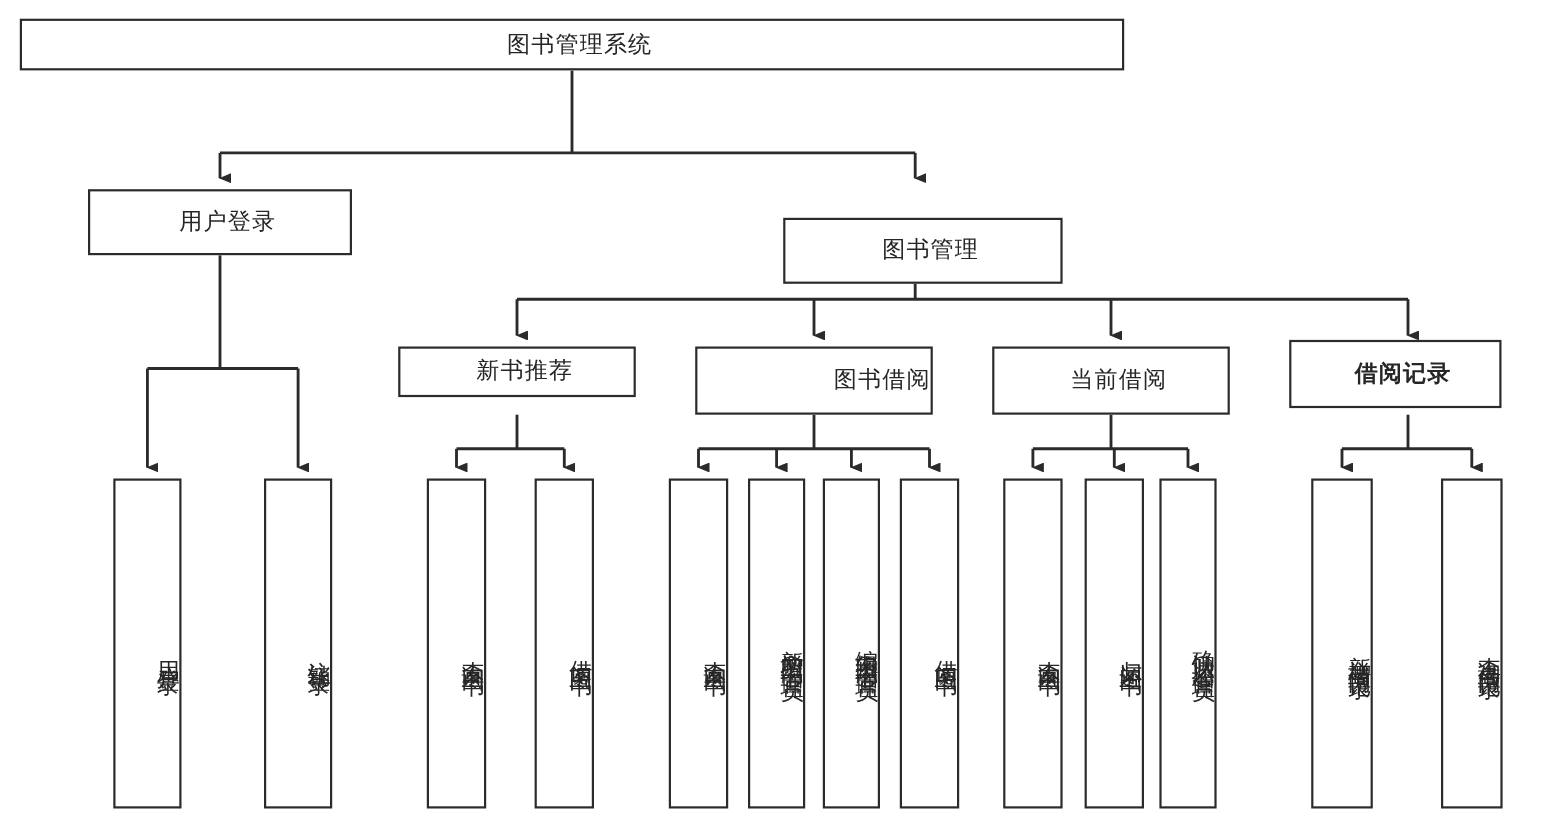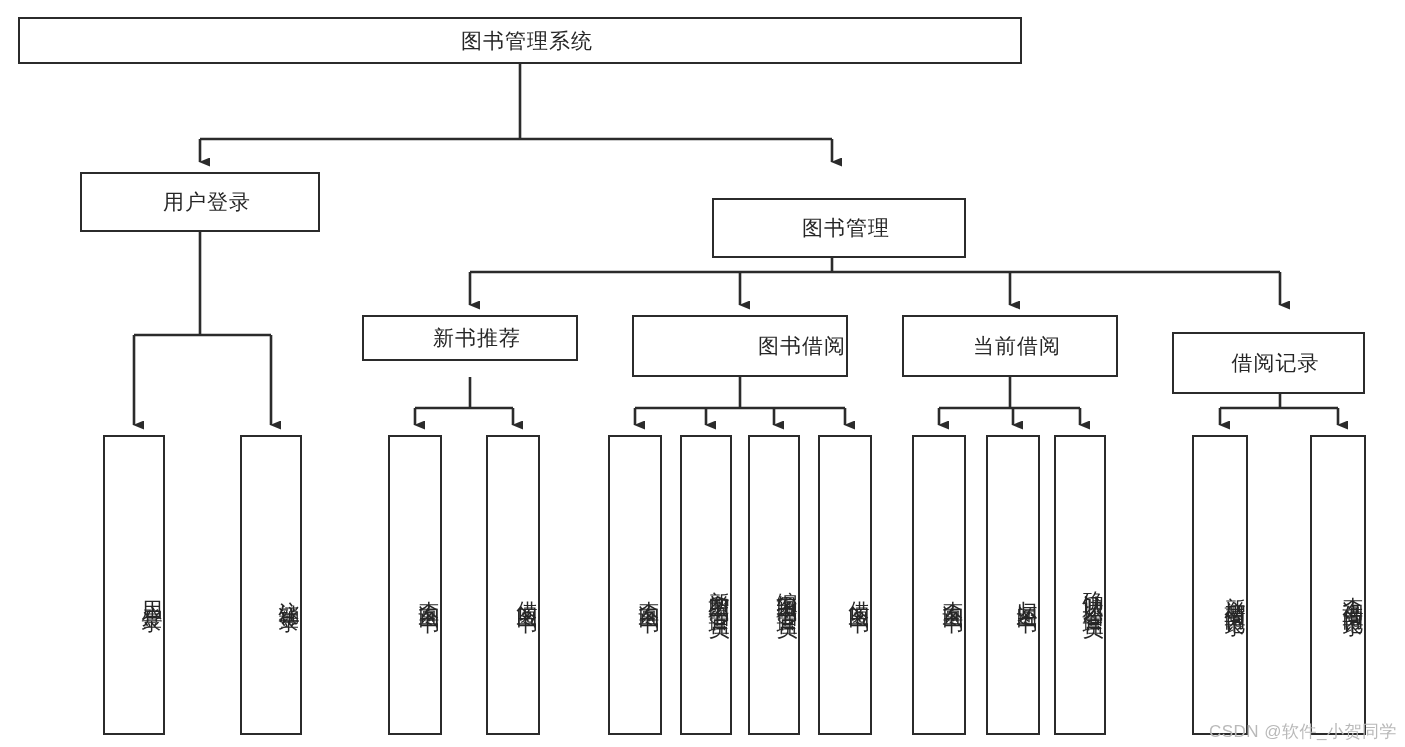--- a/index.html
+++ b/index.html
@@ -122,21 +122,21 @@
 
   <div class="node horiz" style="left:362px;top:315px;width:216px;height:46px;">
     <span>新书推荐</span>
   </div>
   <div class="node horiz" style="left:632px;top:315px;width:216px;height:62px;justify-content:flex-end;">
     <span>图书借阅</span>
   </div>
   <div class="node horiz" style="left:902px;top:315px;width:216px;height:62px;justify-content:center;">
     <span>当前借阅</span>
   </div>
-  <div class="node horiz" style="left:1172px;top:332px;width:193px;height:62px;">
+  <div class="node horiz" style="left:1172px;top:309px;width:193px;height:62px;font-weight:bold;">
     <span>借阅记录</span>
   </div>
 
   <div class="node vert" style="left:103px;top:435px;width:62px;height:300px;">
     <span>用户登录</span>
   </div>
   <div class="node vert" style="left:240px;top:435px;width:62px;height:300px;">
     <span>注销登录</span>
   </div>
 
@@ -170,14 +170,13 @@
     <span>确认归还（管理员）</span>
   </div>
 
   <div class="node vert" style="left:1192px;top:435px;width:56px;height:300px;">
     <span>新增借阅记录</span>
   </div>
   <div class="node vert" style="left:1310px;top:435px;width:56px;height:300px;">
     <span>查询借阅记录</span>
   </div>
 
-  <div class="watermark">CSDN @软件_小贺同学</div>
 </div>
 
 </body></html>

